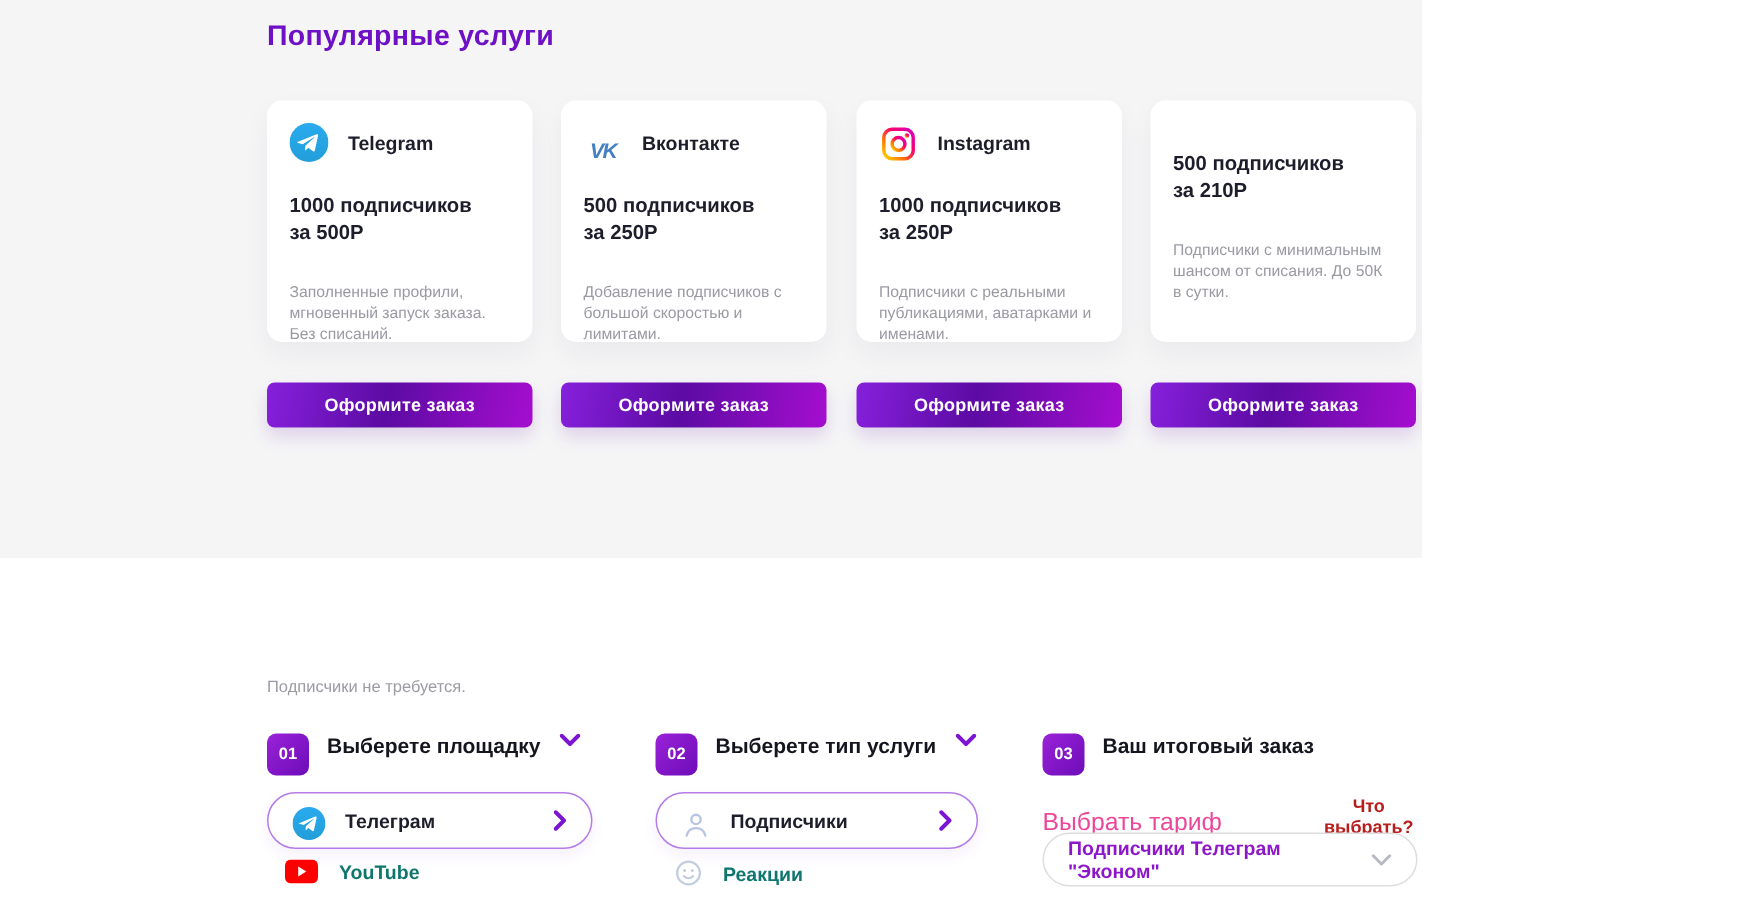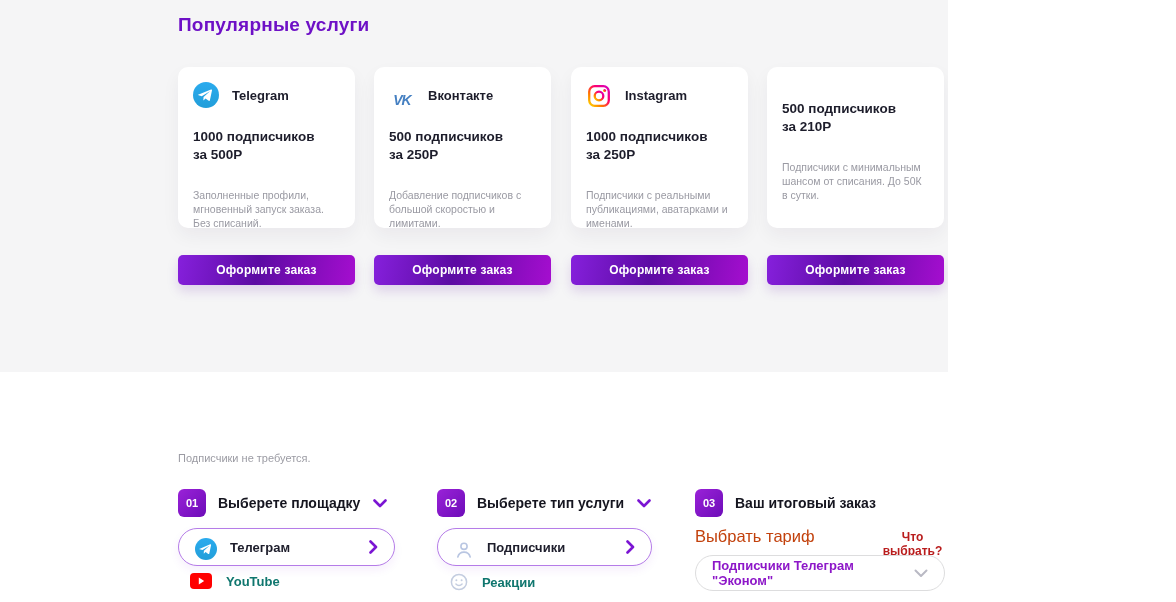--- a/index.html
+++ b/index.html
@@ -26,41 +26,41 @@
                border-radius:5px; color:#fff; font-weight:bold; font-size:12px; letter-spacing:.2px;
                font-family:inherit;
                background:linear-gradient(100deg,#8620dc 0%,#5c0ba3 45%,#a50ecf 100%);
                box-shadow:0 6px 12px rgba(90,10,160,.15); }
   .order-btn.b1{left:178px}.order-btn.b2{left:374px}.order-btn.b3{left:571px}.order-btn.b4{left:767px}
 
   
   .title-quick { left:178px; top:422px; }
   .quick-sub { position:absolute; left:178px; top:452px; font-size:11px; color:#9b9ba3; }
 
-  .step { position:absolute; top:489px; display:flex; align-items:center; gap:9px; cursor:default; }
+  .step { position:absolute; top:489px; display:flex; align-items:flex-start; gap:9px; cursor:default; }
   .step.s1{left:178px}.step.s2{left:437px}.step.s3{left:695px}
   .step-badge { width:28px; height:28px; border-radius:6px; display:flex; align-items:center; justify-content:center;
                 color:#fff; font-size:11px; font-weight:bold;
                 background:linear-gradient(135deg,#9a22d8 0%,#6d0cb8 100%); }
   .step-label { font-size:14px; font-weight:bold; color:#15151f; margin-left:3px; }
   .step-chevron { margin-left:4px; display:flex; }
 
   .option-pill { position:absolute; top:528px; height:38px; background:#fff; border:1.5px solid #b57ce8;
                  border-radius:19px; display:flex; align-items:center; padding:0 16px; gap:13px; cursor:pointer;
                  box-shadow:0 4px 10px rgba(122,31,209,.07); }
   .option-pill.p1{left:178px; width:217px;}
   .option-pill.p2{left:437px; width:215px;}
   .pill-label { font-size:13px; font-weight:bold; color:#1d1d2b; flex:1; }
   .pill-arrow { display:flex; }
 
   .option-item { position:absolute; top:573px; display:flex; align-items:center; gap:14px; cursor:pointer; }
   .option-item.o1{left:190px}.option-item.o2{left:450px}
   .option-item-label { font-size:13px; font-weight:bold; color:#0f766e; }
 
-  .tariff-label { position:absolute; left:695px; top:527px; font-size:16.5px; color:#c2410c; }
+  .tariff-label { position:absolute; left:695px; top:539px; font-size:16.5px; color:#ec4899; }
   .tariff-help { position:absolute; left:877px; top:530px; font-size:12px; font-weight:bold; color:#b91c1c;
                  text-decoration:none; cursor:pointer;text-align:center; }
   .tariff-select { position:absolute; left:695px; top:555px; width:250px; height:36px; background:#fff;
                    border:1px solid #ddddde; border-radius:18px; display:flex; align-items:center;
                    padding:0 16px; cursor:pointer; }
   .tariff-value { font-size:13px; font-weight:bold; color:#8d17c8; flex:1; }
 
   
   .jivo { position:absolute; left:977px; top:577px; width:199px; height:25px;
           background:linear-gradient(90deg,#6f63cf 0%,#5b82dc 100%);

